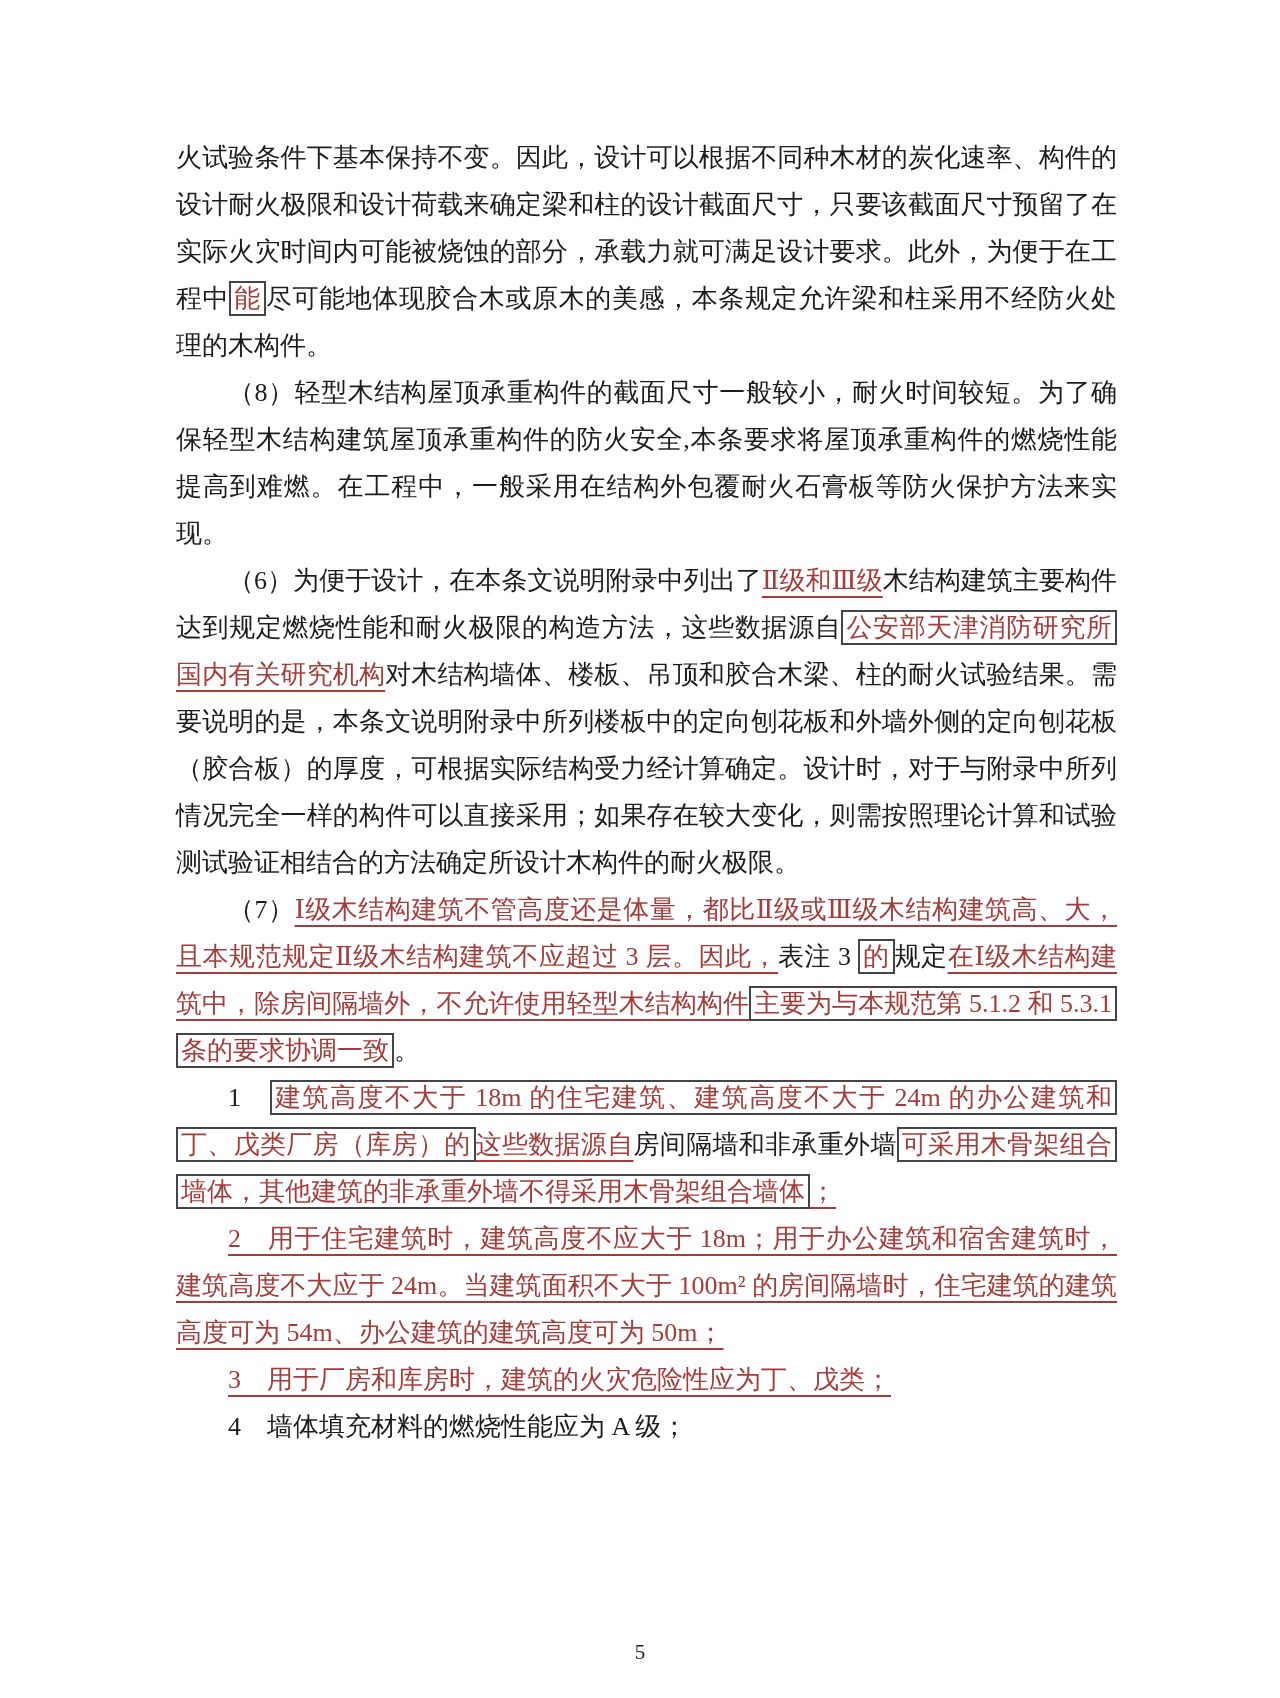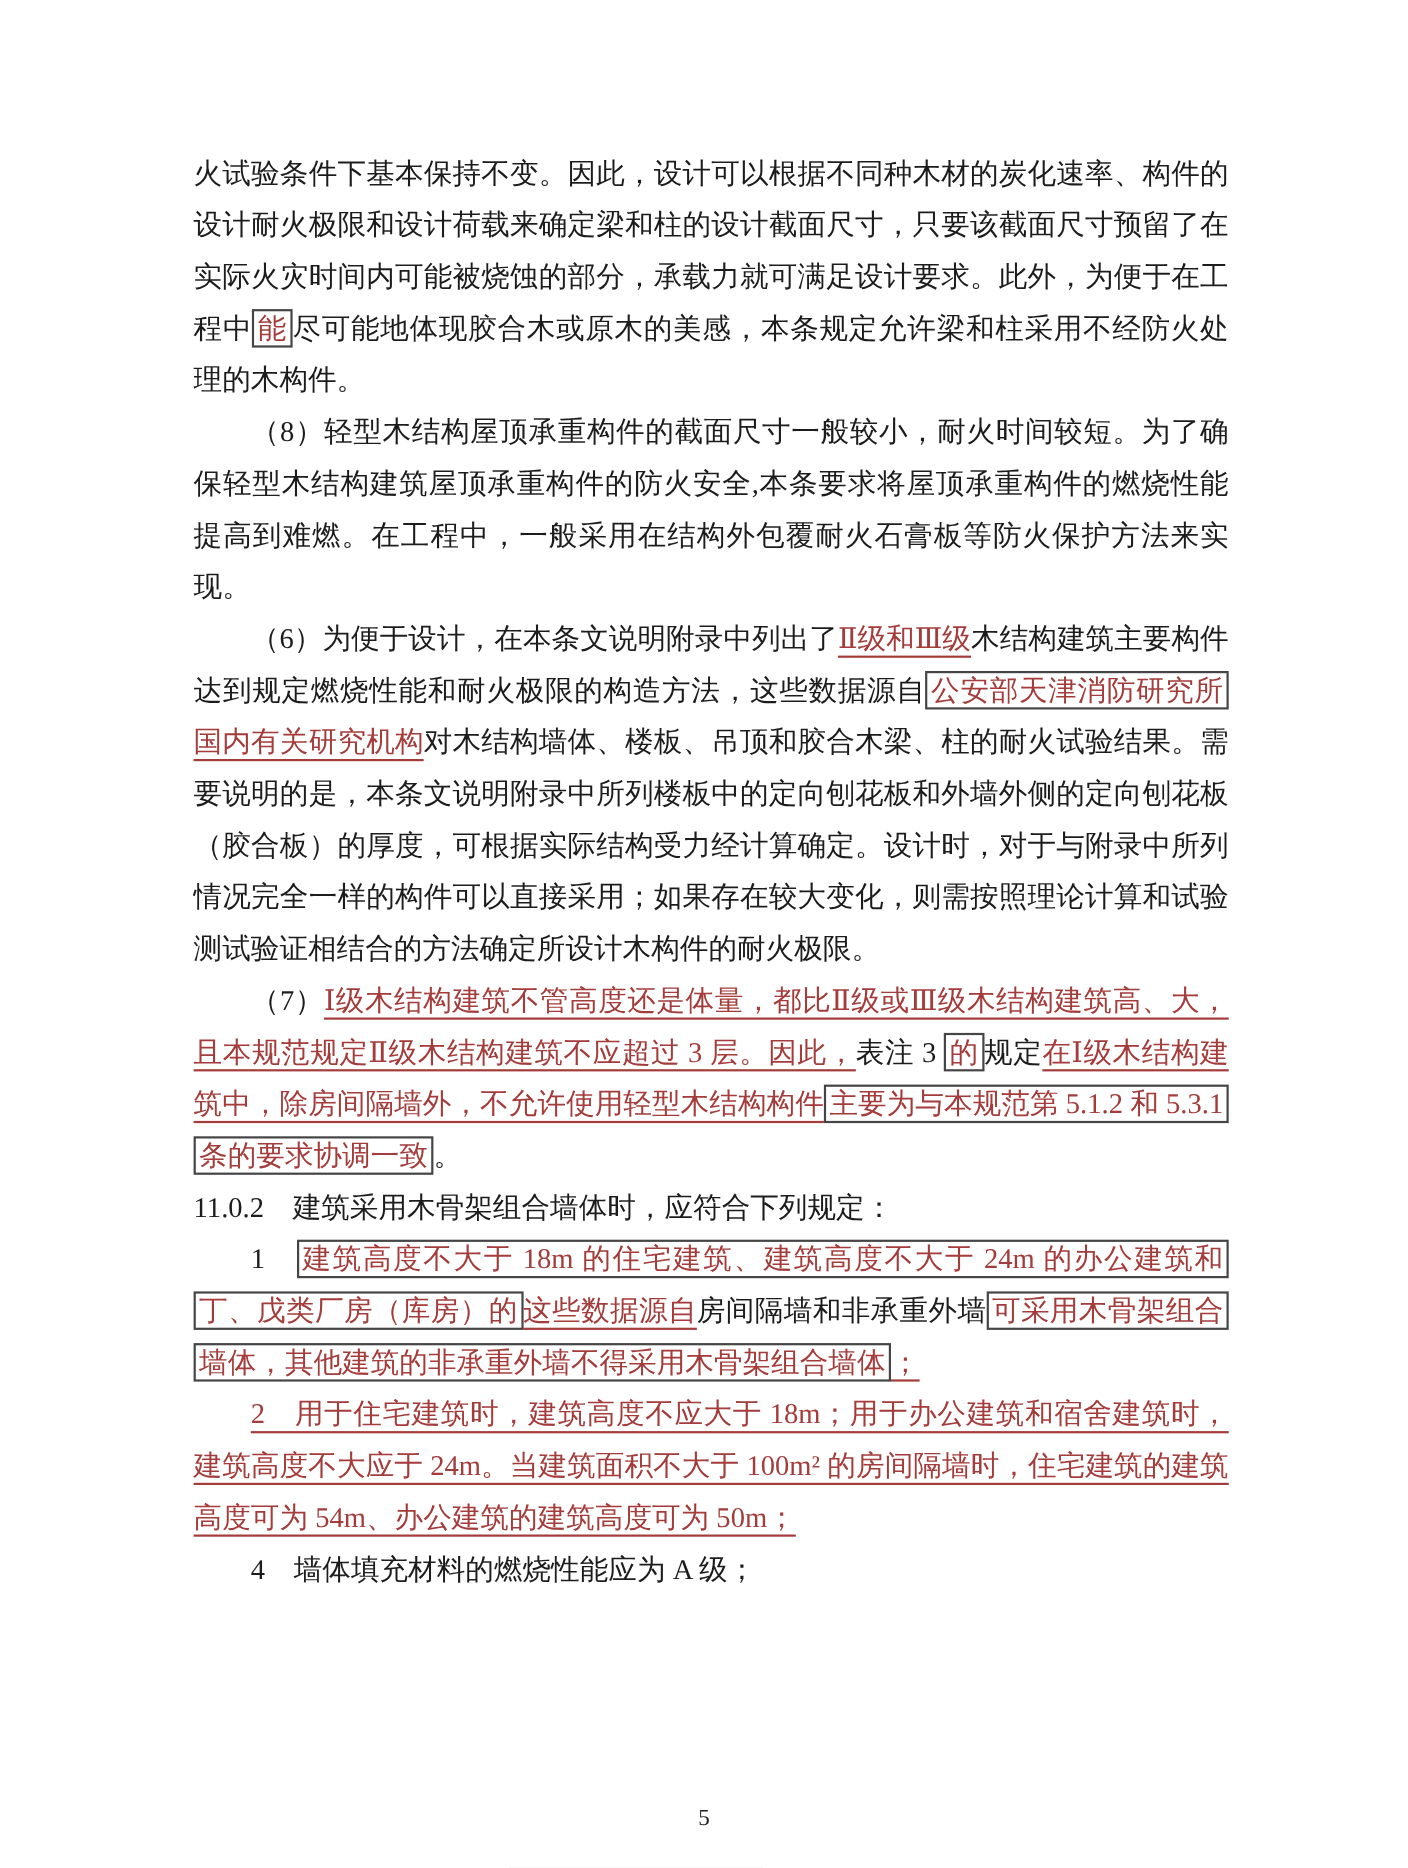--- a/index.html
+++ b/index.html
@@ -54,19 +54,19 @@
 </style>
 </head>
 <body>
 
 <div class="page">
   <div class="content">
       <p class="para"><span class="run-normal">火试验条件下基本保持不变。因此，设计可以根据不同种木材的炭化速率、构件的设计耐火极限和设计荷载来确定梁和柱的设计截面尺寸，只要该截面尺寸预留了在实际火灾时间内可能被烧蚀的部分，承载力就可满足设计要求。此外，为便于在工程中</span><span class="run-box">能</span><span class="run-normal">尽可能地体现胶合木或原木的美感，本条规定允许梁和柱采用不经防火处理的木构件。</span></p>
       <p class="para indent"><span class="run-normal">（8）轻型木结构屋顶承重构件的截面尺寸一般较小，耐火时间较短。为了确保轻型木结构建筑屋顶承重构件的防火安全,本条要求将屋顶承重构件的燃烧性能提高到难燃。在工程中，一般采用在结构外包覆耐火石膏板等防火保护方法来实现。</span></p>
       <p class="para indent"><span class="run-normal">（6）为便于设计，在本条文说明附录中列出了</span><span class="run-ins">Ⅱ级和Ⅲ级</span><span class="run-normal">木结构建筑主要构件达到规定燃烧性能和耐火极限的构造方法，这些数据源自</span><span class="run-box">公安部天津消防研究所</span><span class="run-ins">国内有关研究机构</span><span class="run-normal">对木结构墙体、楼板、吊顶和胶合木梁、柱的耐火试验结果。需要说明的是，本条文说明附录中所列楼板中的定向刨花板和外墙外侧的定向刨花板（胶合板）的厚度，可根据实际结构受力经计算确定。设计时，对于与附录中所列情况完全一样的构件可以直接采用；如果存在较大变化，则需按照理论计算和试验测试验证相结合的方法确定所设计木构件的耐火极限。</span></p>
       <p class="para indent"><span class="run-normal">（7）</span><span class="run-ins">Ⅰ级木结构建筑不管高度还是体量，都比Ⅱ级或Ⅲ级木结构建筑高、大，且本规范规定Ⅱ级木结构建筑不应超过 3 层。因此，</span><span class="run-normal">表注 3 </span><span class="run-box">的</span><span class="run-normal">规定</span><span class="run-ins">在Ⅰ级木结构建筑中，除房间隔墙外，不允许使用轻型木结构构件</span><span class="run-box">主要为与本规范第 5.1.2 和 5.3.1 条的要求协调一致</span><span class="run-normal">。</span></p>
-      <p class="para"><span class="run-normal">11.0.2　建筑采用木骨架组合墙体时，应符合下列规定：</span></p>
       <p class="para indent"><span class="run-normal">1　</span><span class="run-box">建筑高度不大于 18m 的住宅建筑、建筑高度不大于 24m 的办公建筑和丁、戊类厂房（库房）的</span><span class="run-ins">这些数据源自</span><span class="run-normal">房间隔墙和非承重外墙</span><span class="run-box">可采用木骨架组合墙体，其他建筑的非承重外墙不得采用木骨架组合墙体</span><span class="run-ins">；</span></p>
       <p class="para indent"><span class="run-ins">2　用于住宅建筑时，建筑高度不应大于 18m；用于办公建筑和宿舍建筑时，建筑高度不大应于 24m。当建筑面积不大于 100m² 的房间隔墙时，住宅建筑的建筑高度可为 54m、办公建筑的建筑高度可为 50m；</span></p>
+      <p class="para indent"><span class="run-ins">3　用于厂房和库房时，建筑的火灾危险性应为丁、戊类；</span></p>
       <p class="para indent"><span class="run-normal">4　墙体填充材料的燃烧性能应为 A 级；</span></p>
     </div>
   <div class="page-number">5</div>
 </div>
 
 </body></html>

